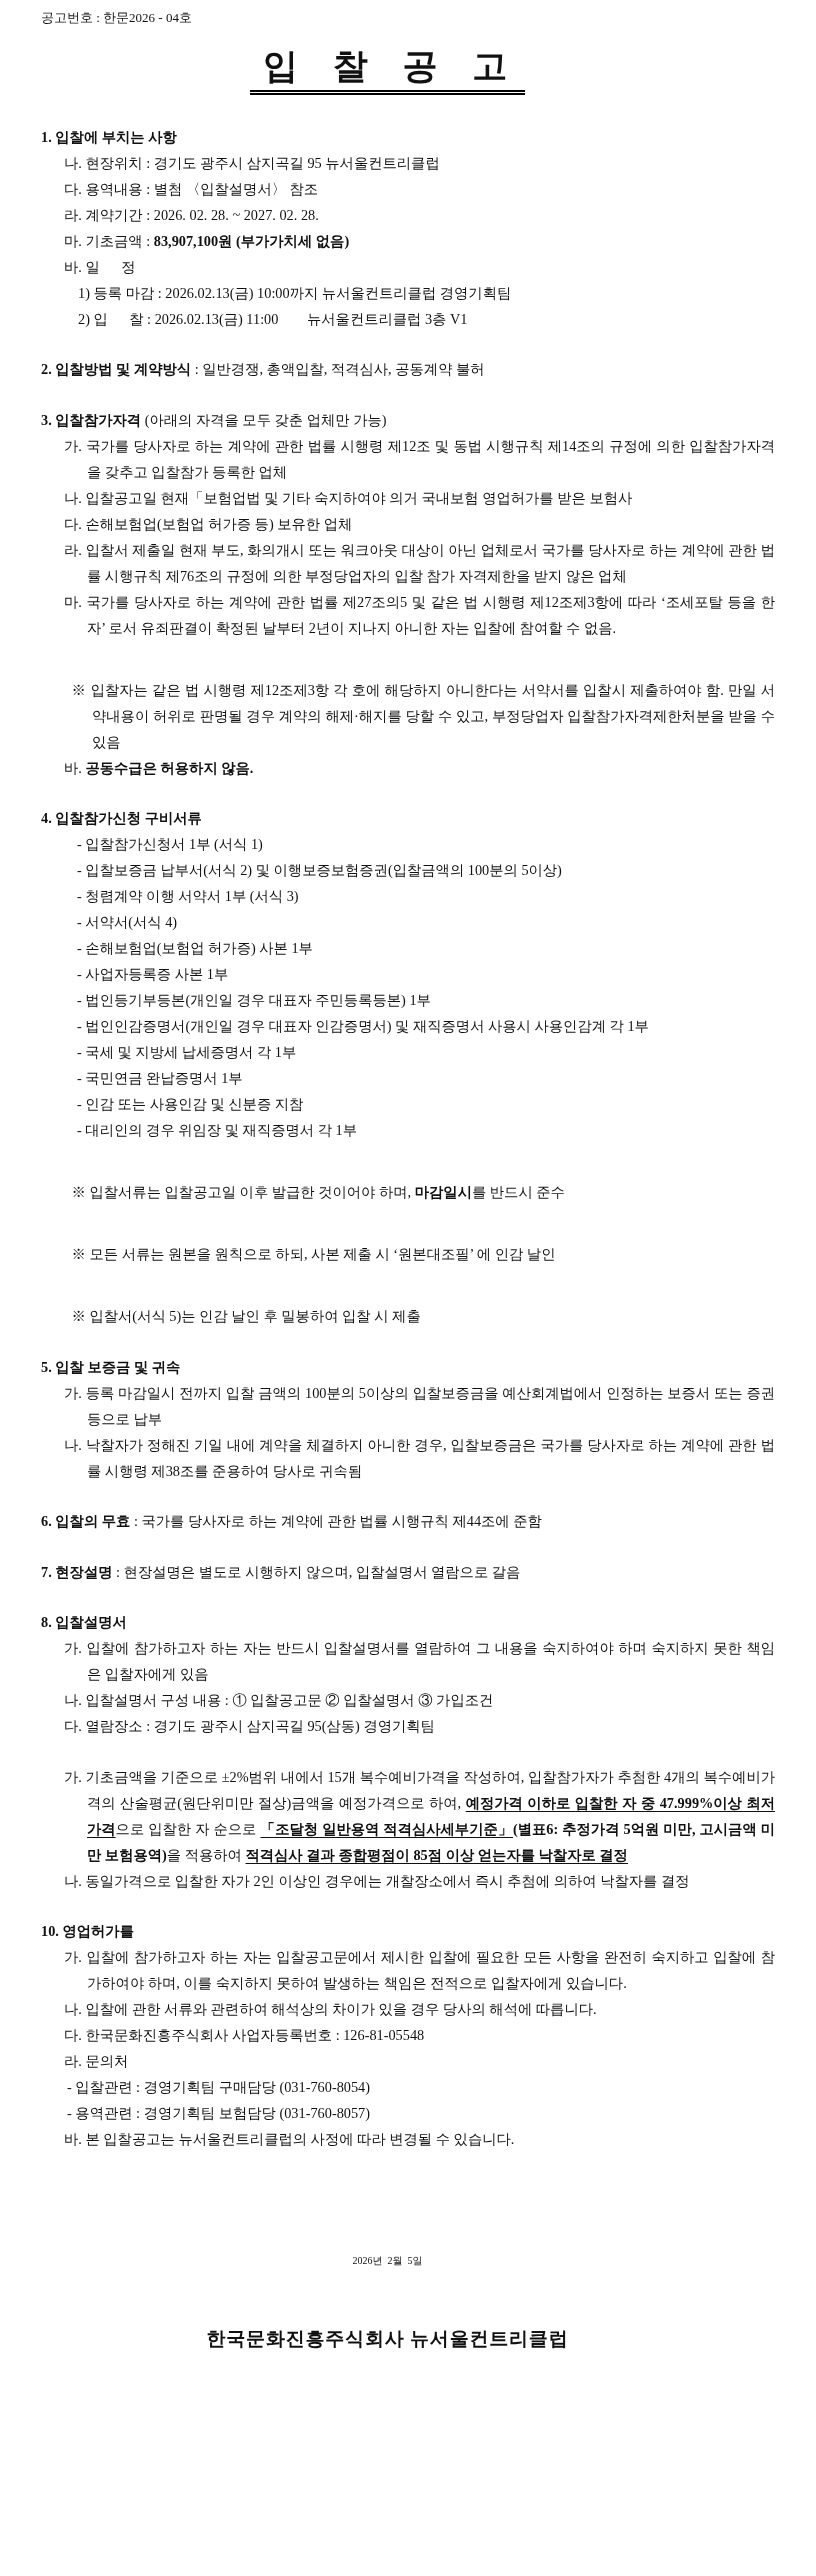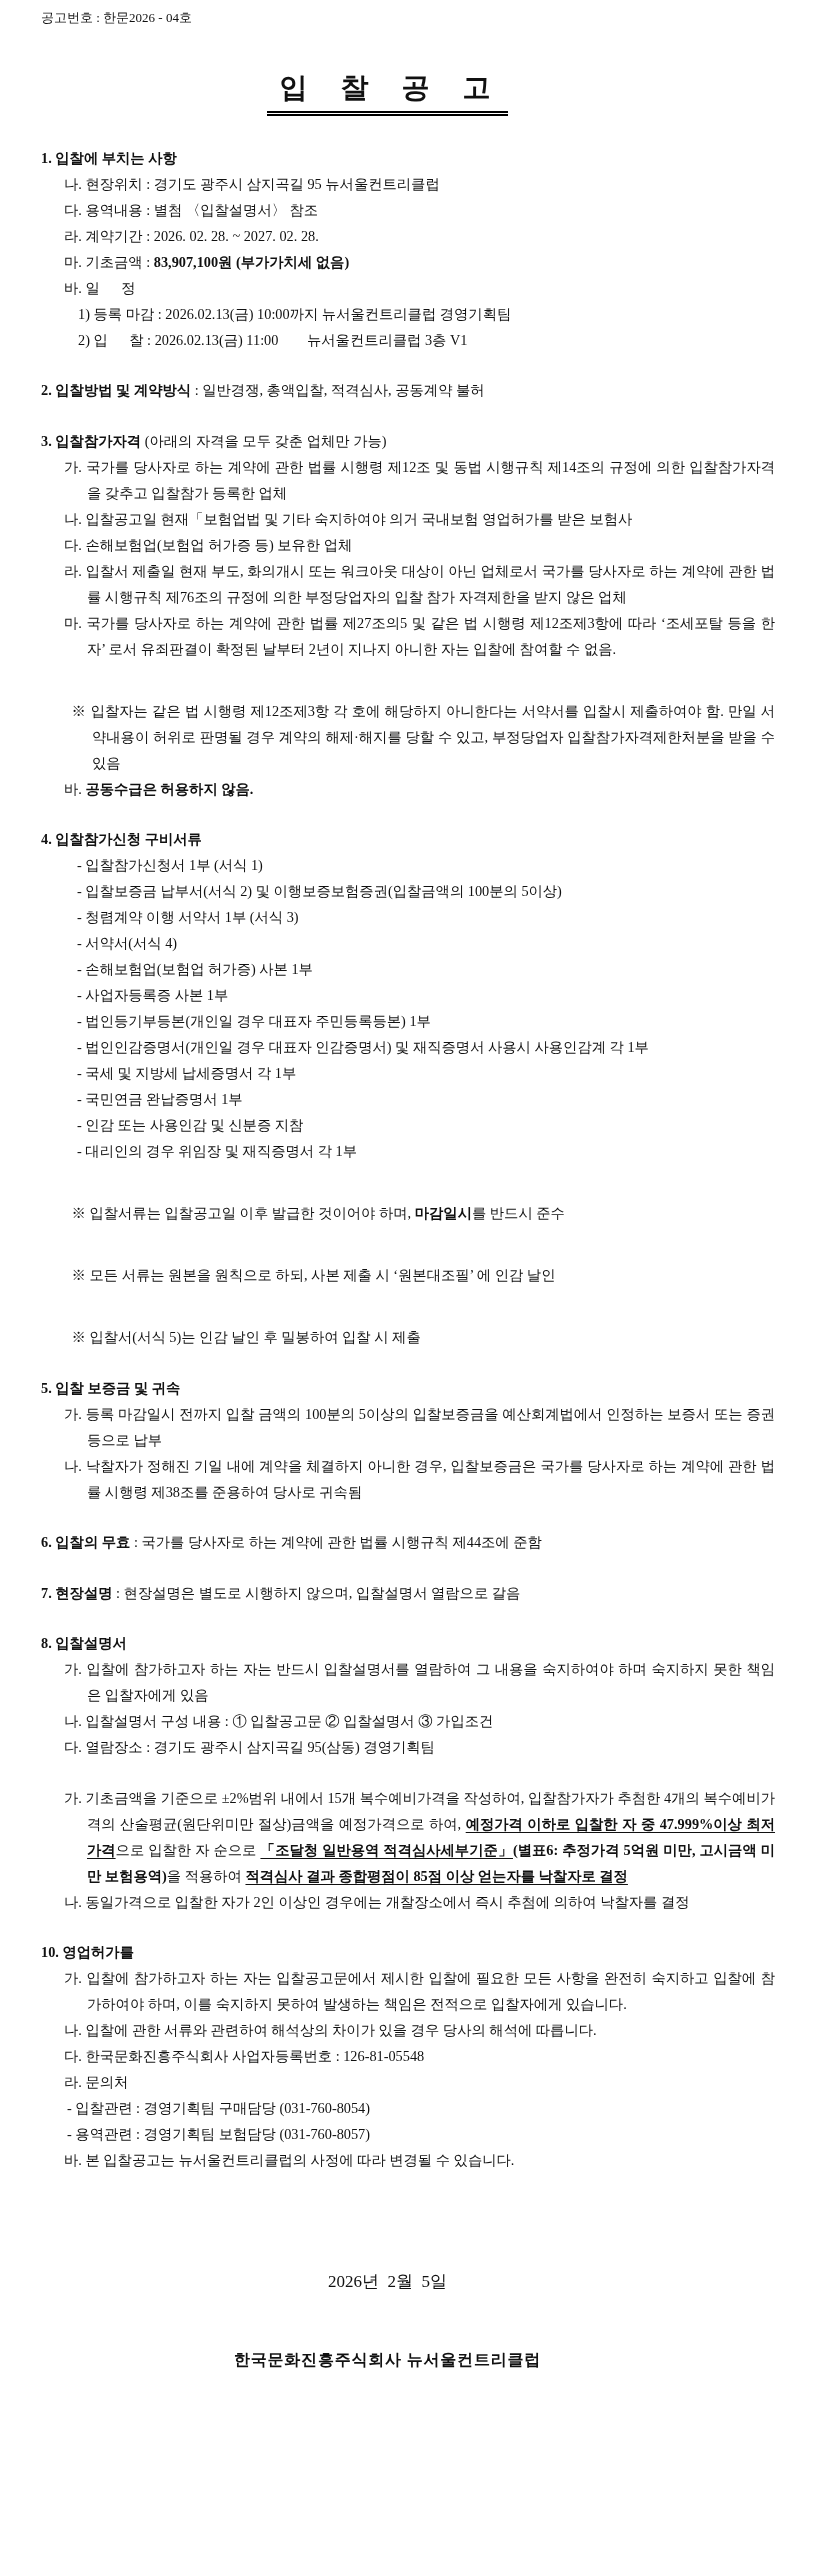--- a/index.html
+++ b/index.html
@@ -7,38 +7,38 @@
     width:817px;height:2576px;overflow:hidden;
     font-family:"Liberation Serif","DejaVu Serif",serif;
     color:#111;font-size:14.3px;line-height:26px;
     -webkit-font-smoothing:antialiased;
   }
   .page{padding:8.2px 42px 0 0;box-sizing:border-box;}
   p{margin:0;white-space:pre-wrap;text-align:justify;}
   .notice-no{margin-left:41px;font-size:13px;line-height:19.6px;}
   .title-wrap{text-align:center;margin-top:21px;}
   .doc-title{
-    display:inline-block;font-size:28px;font-weight:bold;line-height:36px;
+    display:inline-block;font-size:35px;font-weight:bold;line-height:36px;
     letter-spacing:13px;padding:0 4.9px 4.9px 13px;border-bottom:5.7px double #000;
-    white-space:nowrap;text-align:center;margin-top:21px;
+    white-space:nowrap;text-align:center;
   }
   .section{margin-top:24.5px;}
   .section.tight{margin-top:29px;}
   .sec-head{margin-left:41px;text-indent:0;}
   .sec-num{font-weight:bold;}
   .sec-title{font-weight:bold;}
   .item{margin-left:87px;text-indent:-23px;}
   .subitem{margin-left:78px;}
   .dash{margin-left:91px;text-indent:-14px;}
   .note{margin-left:92px;text-indent:-20.4px;margin-top:36px;}
   .contact{margin-left:81px;text-indent:-14px;}
   .b{font-weight:bold;}
   .bu{font-weight:bold;text-decoration:underline;text-underline-offset:3.3px;}
-  .footer-date{text-align:center;margin-top:96px;font-size:17px;}
-  .footer-company{text-align:center;margin-top:52px;font-size:16px;font-weight:bold;letter-spacing:0.8px;}
+  .footer-date{text-align:center;margin-top:96px;font-size:10px;}
+  .footer-company{text-align:center;margin-top:52px;font-size:19px;font-weight:bold;letter-spacing:0.8px;}
 </style>
 </head>
 <body>
 
 <div class="page">
 
   <p class="notice-no">공고번호 : 한문2026 - 04호</p>
 
   <div class="title-wrap">
     <span class="doc-title">입 찰 공 고</span>

